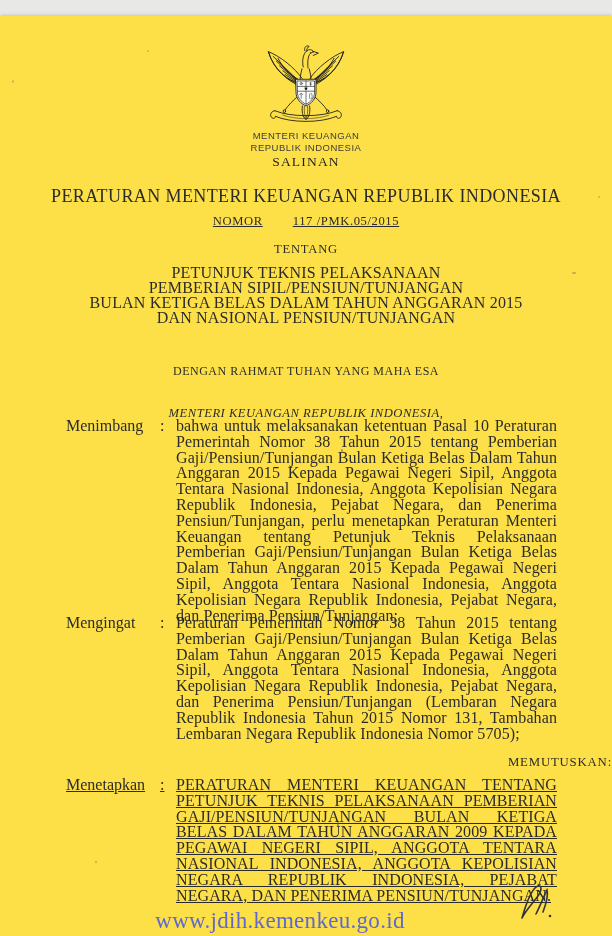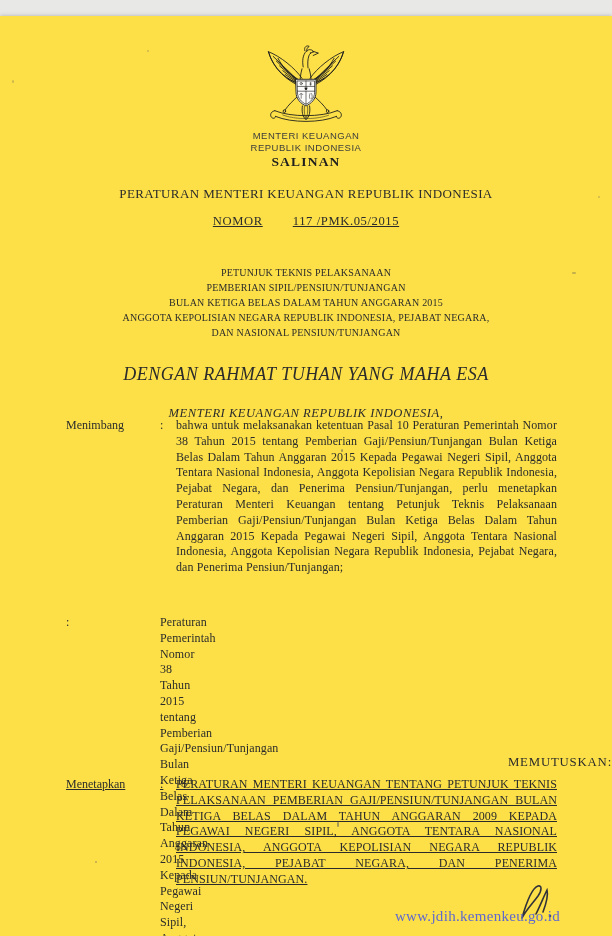--- a/index.html
+++ b/index.html
@@ -10,42 +10,42 @@
     background:#fde047;
     font-family:"Liberation Serif","DejaVu Serif",serif;
     color:#2b2b2b;
     overflow:hidden;
     box-shadow:0 0 4px rgba(0,0,0,.25);
   }
   .centered{position:absolute;left:0;right:0;text-align:center;}
   .emblem-wrap{position:absolute;top:29px;left:50%;transform:translateX(-50%);width:88px;height:80px;}
   .emblem-wrap svg{width:100%;height:100%;}
   .ministry{top:114px;font-family:"Liberation Sans","DejaVu Sans",sans-serif;font-size:9.5px;line-height:11.5px;color:#3c3c3c;letter-spacing:.5px;}
-  .salinan{top:138px;font-weight:bold;font-size:13.5px;letter-spacing:1.2px;color:#1f1f1f;}
-  .h-reg{top:170px;font-size:13px;letter-spacing:.4px;}
+  .salinan{top:138px;font-weight:normal;font-size:13.5px;letter-spacing:1.2px;color:#1f1f1f;}
+  .h-reg{top:170px;font-size:18px;letter-spacing:.4px;}
   .h-nomor{top:198px;font-size:12.6px;letter-spacing:.6px;text-decoration:underline;}
   .h-nomor .gap{display:inline-block;width:30px;}
   .h-tentang{top:226px;font-size:12.6px;letter-spacing:.8px;}
-  .subject{top:249px;font-size:10px;line-height:15px;letter-spacing:.2px;}
-  .grace{top:348px;font-size:18px;letter-spacing:.5px;font-style:italic;}
+  .subject{top:249px;font-size:16px;line-height:15px;letter-spacing:.2px;}
+  .grace{top:348px;font-size:12px;letter-spacing:.5px;}
   .authority{top:390px;font-size:12.6px;letter-spacing:.5px;font-style:italic;}
   .memutuskan{top:739px;font-size:12.8px;letter-spacing:.8px;text-align:right;}
   .clause{
     position:absolute;left:66px;right:55px;
     display:grid;grid-template-columns:94px 16px 1fr;
-    font-size:12px;line-height:15.8px;
+    font-size:16px;line-height:15.8px;
   }
   .clause .c-text{text-align:justify;letter-spacing:.1px;}
   .c-menimbang{top:402px;}
   .c-mengingat{top:599px;}
   .c-menetapkan{top:761px;text-decoration:underline;}
   .paraf{position:absolute;top:864px;left:516px;width:40px;height:44px;}
   .url{
-    position:absolute;top:892px;left:0;right:52px;text-align:right;
-    font-size:15px;letter-spacing:.3px;color:#5e68d0;cursor:pointer;
+    position:absolute;top:892px;left:0;right:52px;text-align:center;
+    font-size:23px;letter-spacing:.3px;color:#5e68d0;cursor:pointer;
   }
   .speck{position:absolute;background:#555;border-radius:50%;}
   .speck.s1{left:341px;top:433px;width:2px;height:3px;opacity:.55;}
   .speck.s2{left:337px;top:806px;width:2px;height:5px;opacity:.5;border-radius:1px;}
   .speck.s3{left:95px;top:845px;width:2px;height:2px;opacity:.4;}
   .speck.s4{left:12px;top:64px;width:2px;height:3px;opacity:.3;}
   .speck.s5{left:598px;top:180px;width:2px;height:2px;opacity:.3;}
   .speck.s6{left:147px;top:34px;width:2px;height:2px;opacity:.3;}
   .speck.s7{left:572px;top:256px;width:4px;height:2px;opacity:.35;border-radius:1px;}
 </style>
@@ -114,39 +114,40 @@
   <div class="centered ministry">
     <div>MENTERI KEUANGAN</div>
     <div>REPUBLIK INDONESIA</div>
   </div>
   <div class="centered salinan">SALINAN</div>
 
   <div class="centered h-reg">PERATURAN MENTERI KEUANGAN REPUBLIK INDONESIA</div>
   <div class="centered h-nomor">
     <span>NOMOR</span><span class="gap"></span><span>117 /PMK.05/2015</span>
   </div>
+  <div class="centered h-tentang">TENTANG</div>
 
   <div class="centered subject">
     <div>PETUNJUK TEKNIS PELAKSANAAN</div>
     <div>PEMBERIAN SIPIL/PENSIUN/TUNJANGAN</div>
     <div>BULAN KETIGA BELAS DALAM TAHUN ANGGARAN 2015</div>
-    <div>ANGGOTA KEPOLISIAN NEGARA REPUBLIK INDONESIA, PEJABAT NEGARA,</div>
     <div>DAN NASIONAL PENSIUN/TUNJANGAN</div>
   </div>
 
   <div class="centered grace">DENGAN RAHMAT TUHAN YANG MAHA ESA</div>
   <div class="centered authority">MENTERI KEUANGAN REPUBLIK INDONESIA,</div>
 
   <div class="clause c-menimbang">
     <div class="c-label">Menimbang</div>
     <div class="c-colon">:</div>
     <div class="c-text">bahwa untuk melaksanakan ketentuan Pasal 10 Peraturan Pemerintah Nomor 38 Tahun 2015 tentang Pemberian Gaji/Pensiun/Tunjangan Bulan Ketiga Belas Dalam Tahun Anggaran 2015 Kepada Pegawai Negeri Sipil, Anggota Tentara Nasional Indonesia, Anggota Kepolisian Negara Republik Indonesia, Pejabat Negara, dan Penerima Pensiun/Tunjangan, perlu menetapkan Peraturan Menteri Keuangan tentang Petunjuk Teknis Pelaksanaan Pemberian Gaji/Pensiun/Tunjangan Bulan Ketiga Belas Dalam Tahun Anggaran 2015 Kepada Pegawai Negeri Sipil, Anggota Tentara Nasional Indonesia, Anggota Kepolisian Negara Republik Indonesia, Pejabat Negara, dan Penerima Pensiun/Tunjangan;</div>
   </div>
 
   <div class="clause c-mengingat">
+    <div class="c-label">Mengingat</div>
     <div class="c-colon">:</div>
     <div class="c-text">Peraturan Pemerintah Nomor 38 Tahun 2015 tentang Pemberian Gaji/Pensiun/Tunjangan Bulan Ketiga Belas Dalam Tahun Anggaran 2015 Kepada Pegawai Negeri Sipil, Anggota Tentara Nasional Indonesia, Anggota Kepolisian Negara Republik Indonesia, Pejabat Negara, dan Penerima Pensiun/Tunjangan (Lembaran Negara Republik Indonesia Tahun 2015 Nomor 131, Tambahan Lembaran Negara Republik Indonesia Nomor 5705);</div>
   </div>
 
   <div class="centered memutuskan">MEMUTUSKAN:</div>
 
   <div class="clause c-menetapkan">
     <div class="c-label">Menetapkan</div>
     <div class="c-colon">:</div>
     <div class="c-text">PERATURAN MENTERI KEUANGAN TENTANG PETUNJUK TEKNIS PELAKSANAAN PEMBERIAN GAJI/PENSIUN/TUNJANGAN BULAN KETIGA BELAS DALAM TAHUN ANGGARAN 2009 KEPADA PEGAWAI NEGERI SIPIL, ANGGOTA TENTARA NASIONAL INDONESIA, ANGGOTA KEPOLISIAN NEGARA REPUBLIK INDONESIA, PEJABAT NEGARA, DAN PENERIMA PENSIUN/TUNJANGAN.</div>

